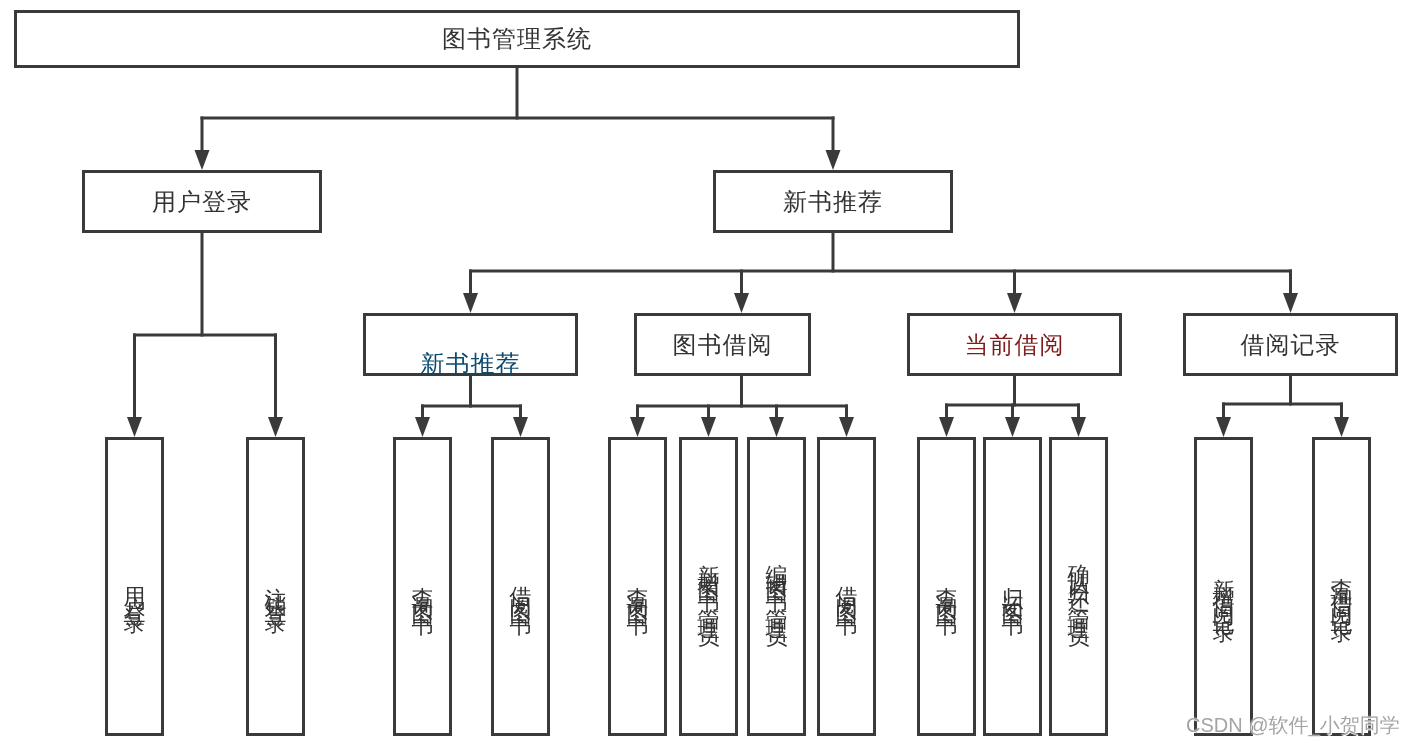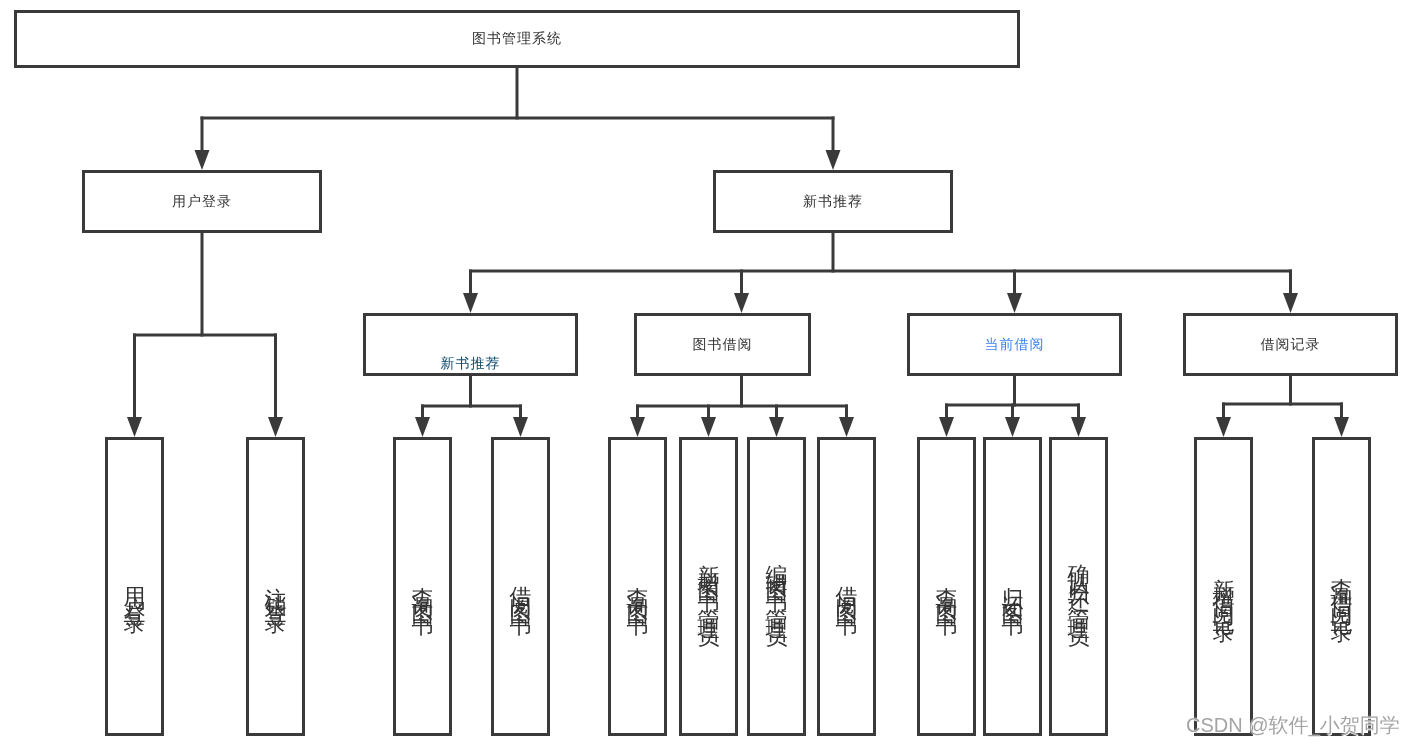--- a/index.html
+++ b/index.html
@@ -26,21 +26,21 @@
     position: absolute;
     box-sizing: border-box;
     background: #ffffff;
     border: 3px solid #3a3a3a;
     display: flex;
     align-items: center;
     justify-content: center;
     color: #333333;
   }
   .node.horizontal .label {
-    font-size: 14px;
+    font-size: 24px;
     letter-spacing: 1px;
     white-space: nowrap;
   }
   .node.vertical .label {
     writing-mode: vertical-rl;
     text-orientation: mixed;
     font-size: 22px;
     line-height: 1;
     letter-spacing: 9px;
     white-space: nowrap;
@@ -124,21 +124,21 @@
       <div class="node horizontal" style="left: 713px; top: 170px; width: 240px; height: 63px; border-color: rgb(58, 58, 58); background: rgb(255, 255, 255);">
         <span class="label" style="color: rgb(51, 51, 51);">新书推荐</span>
       </div>
       <div class="node horizontal" style="left: 363px; top: 313px; width: 215px; height: 63px; border-color: rgb(58, 58, 58); background: rgb(255, 255, 255);">
         <span class="label" style="color: #0c4a6e; margin-top: 39px;">新书推荐</span>
       </div>
       <div class="node horizontal" style="left: 634px; top: 313px; width: 177px; height: 63px; border-color: rgb(58, 58, 58); background: rgb(255, 255, 255);">
         <span class="label" style="color: rgb(51, 51, 51);">图书借阅</span>
       </div>
       <div class="node horizontal" style="left: 907px; top: 313px; width: 215px; height: 63px; border-color: rgb(58, 58, 58); background: rgb(255, 255, 255);">
-        <span class="label" style="color: #3b82f6;">当前借阅</span>
+        <span class="label" style="color: #7f1d1d;">当前借阅</span>
       </div>
       <div class="node horizontal" style="left: 1183px; top: 313px; width: 215px; height: 63px; border-color: rgb(58, 58, 58); background: rgb(255, 255, 255);">
         <span class="label" style="color: rgb(51, 51, 51);">借阅记录</span>
       </div>
       <div class="node vertical" style="left: 105px; top: 437px; width: 59px; height: 299px; border-color: rgb(58, 58, 58); background: rgb(255, 255, 255);">
         <span class="label" style="color: rgb(51, 51, 51);">用户登录</span>
       </div>
       <div class="node vertical" style="left: 246px; top: 437px; width: 59px; height: 299px; border-color: rgb(58, 58, 58); background: rgb(255, 255, 255);">
         <span class="label" style="color: rgb(51, 51, 51);">注销登录</span>
       </div>

